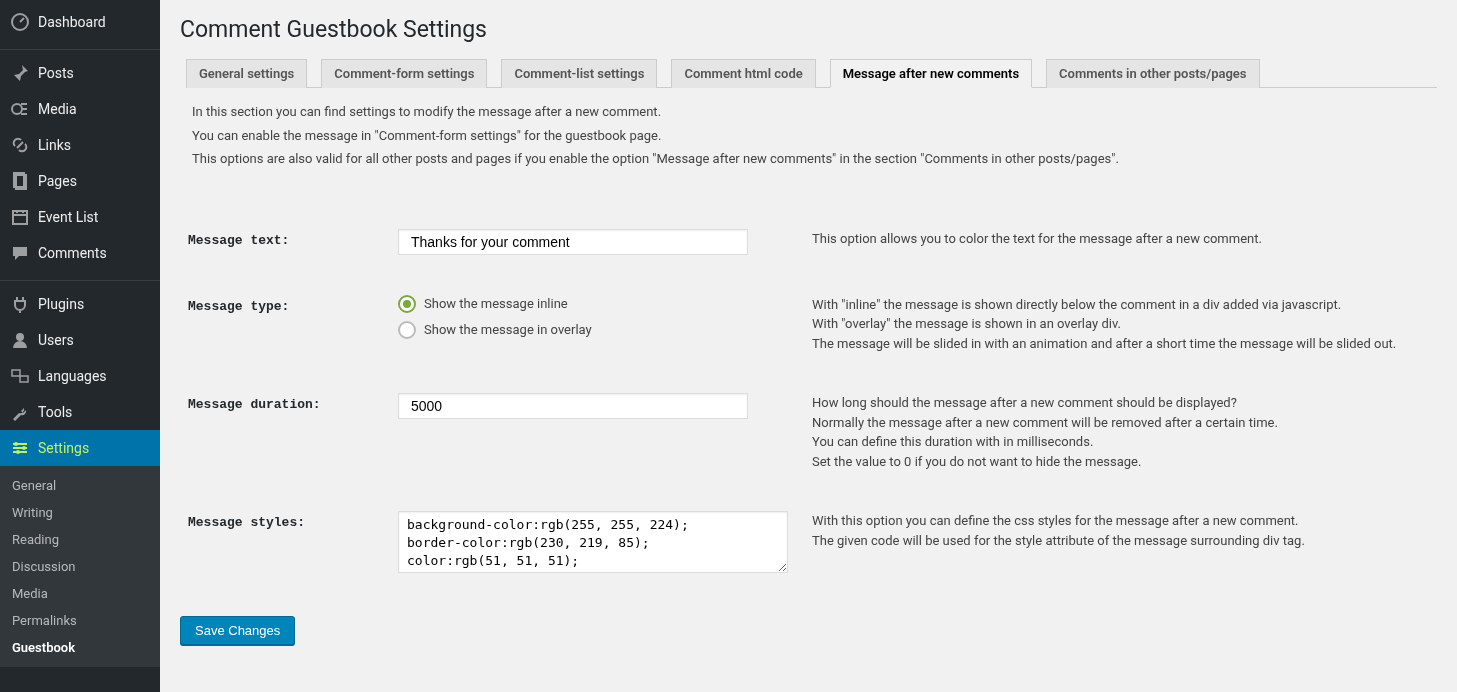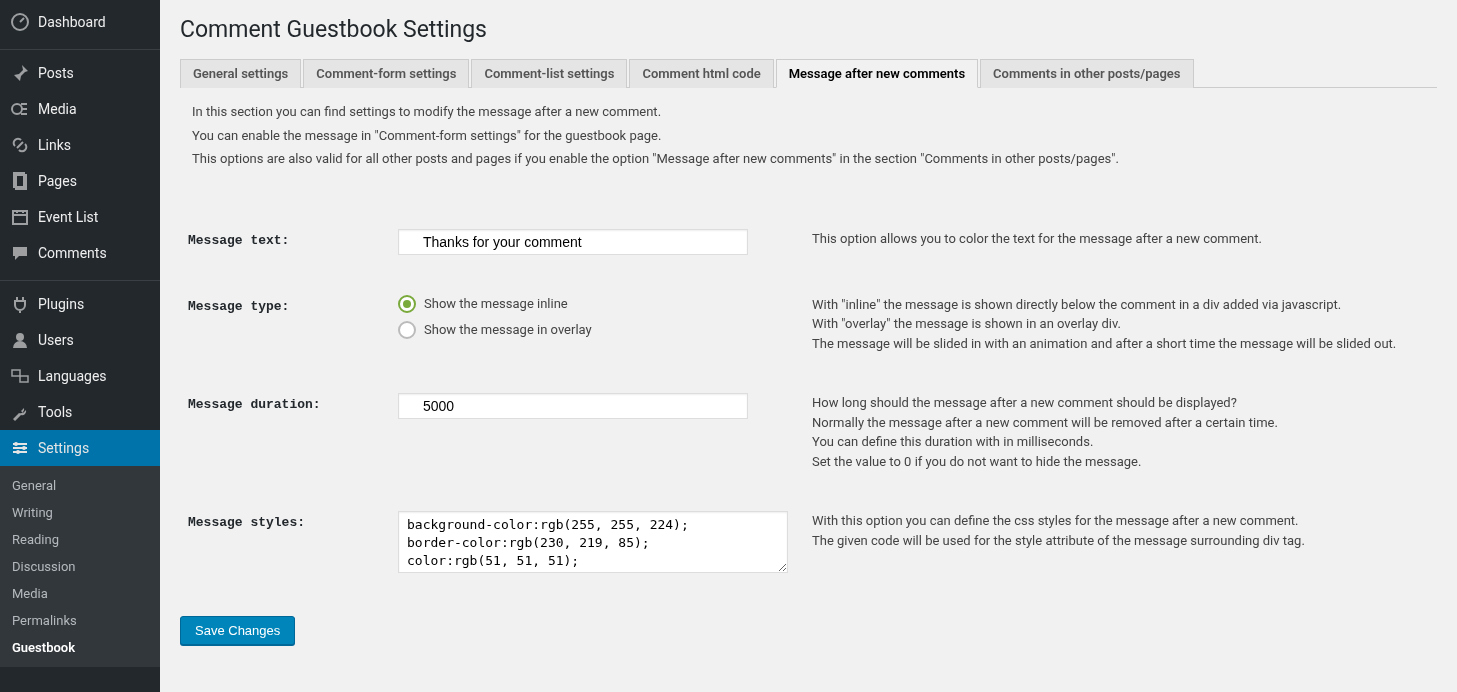--- a/index.html
+++ b/index.html
@@ -24,21 +24,21 @@
     display: flex;
     align-items: center;
     padding: 8px 10px;
     color: #eee;
     cursor: pointer;
     font-size: 14px;
     position: relative;
   }
   .menu-item.active {
     background: #0073aa;
-    color: #e5e5e5;
+    color: #bef264;
   }
   .menu-item.active::after {
     content: "";
     position: absolute;
     right: -8px;
     top: 50%;
     transform: translateY(-50%);
     border: 8px solid transparent;
     border-right-color: #f1f1f1;
   }
@@ -78,23 +78,24 @@
   }
   h1 {
     font-size: 23px;
     font-weight: 400;
     color: #23282d;
     margin: 6px 0 16px 0;
   }
   
   .nav-tabs {
     display: flex;
-    gap: 2px;
+    gap: 14px;
     border-bottom: 1px solid #ccc;
     margin-bottom: 14px;
+    margin-left: 6px;
   }
   .nav-tab {
     background: #e5e5e5;
     border: 1px solid #ccc;
     border-bottom: none;
     padding: 6px 12px;
     font-size: 13px;
     color: #555;
     cursor: pointer;
     font-weight: 600;
@@ -128,21 +129,21 @@
     flex-shrink: 0;
   }
   .form-help {
     flex: 1;
     padding-left: 22px;
     color: #444;
     line-height: 1.5;
   }
   input[type="text"] {
     width: 350px;
-    padding: 4px 24px;
+    padding: 4px 12px;
     border: 1px solid #ddd;
     background: #fff;
     font-size: 14px;
     box-shadow: inset 0 1px 2px rgba(0,0,0,0.07);
   }
   textarea {
     width: 390px;
     height: 62px;
     padding: 4px 8px;
     border: 1px solid #ddd;

